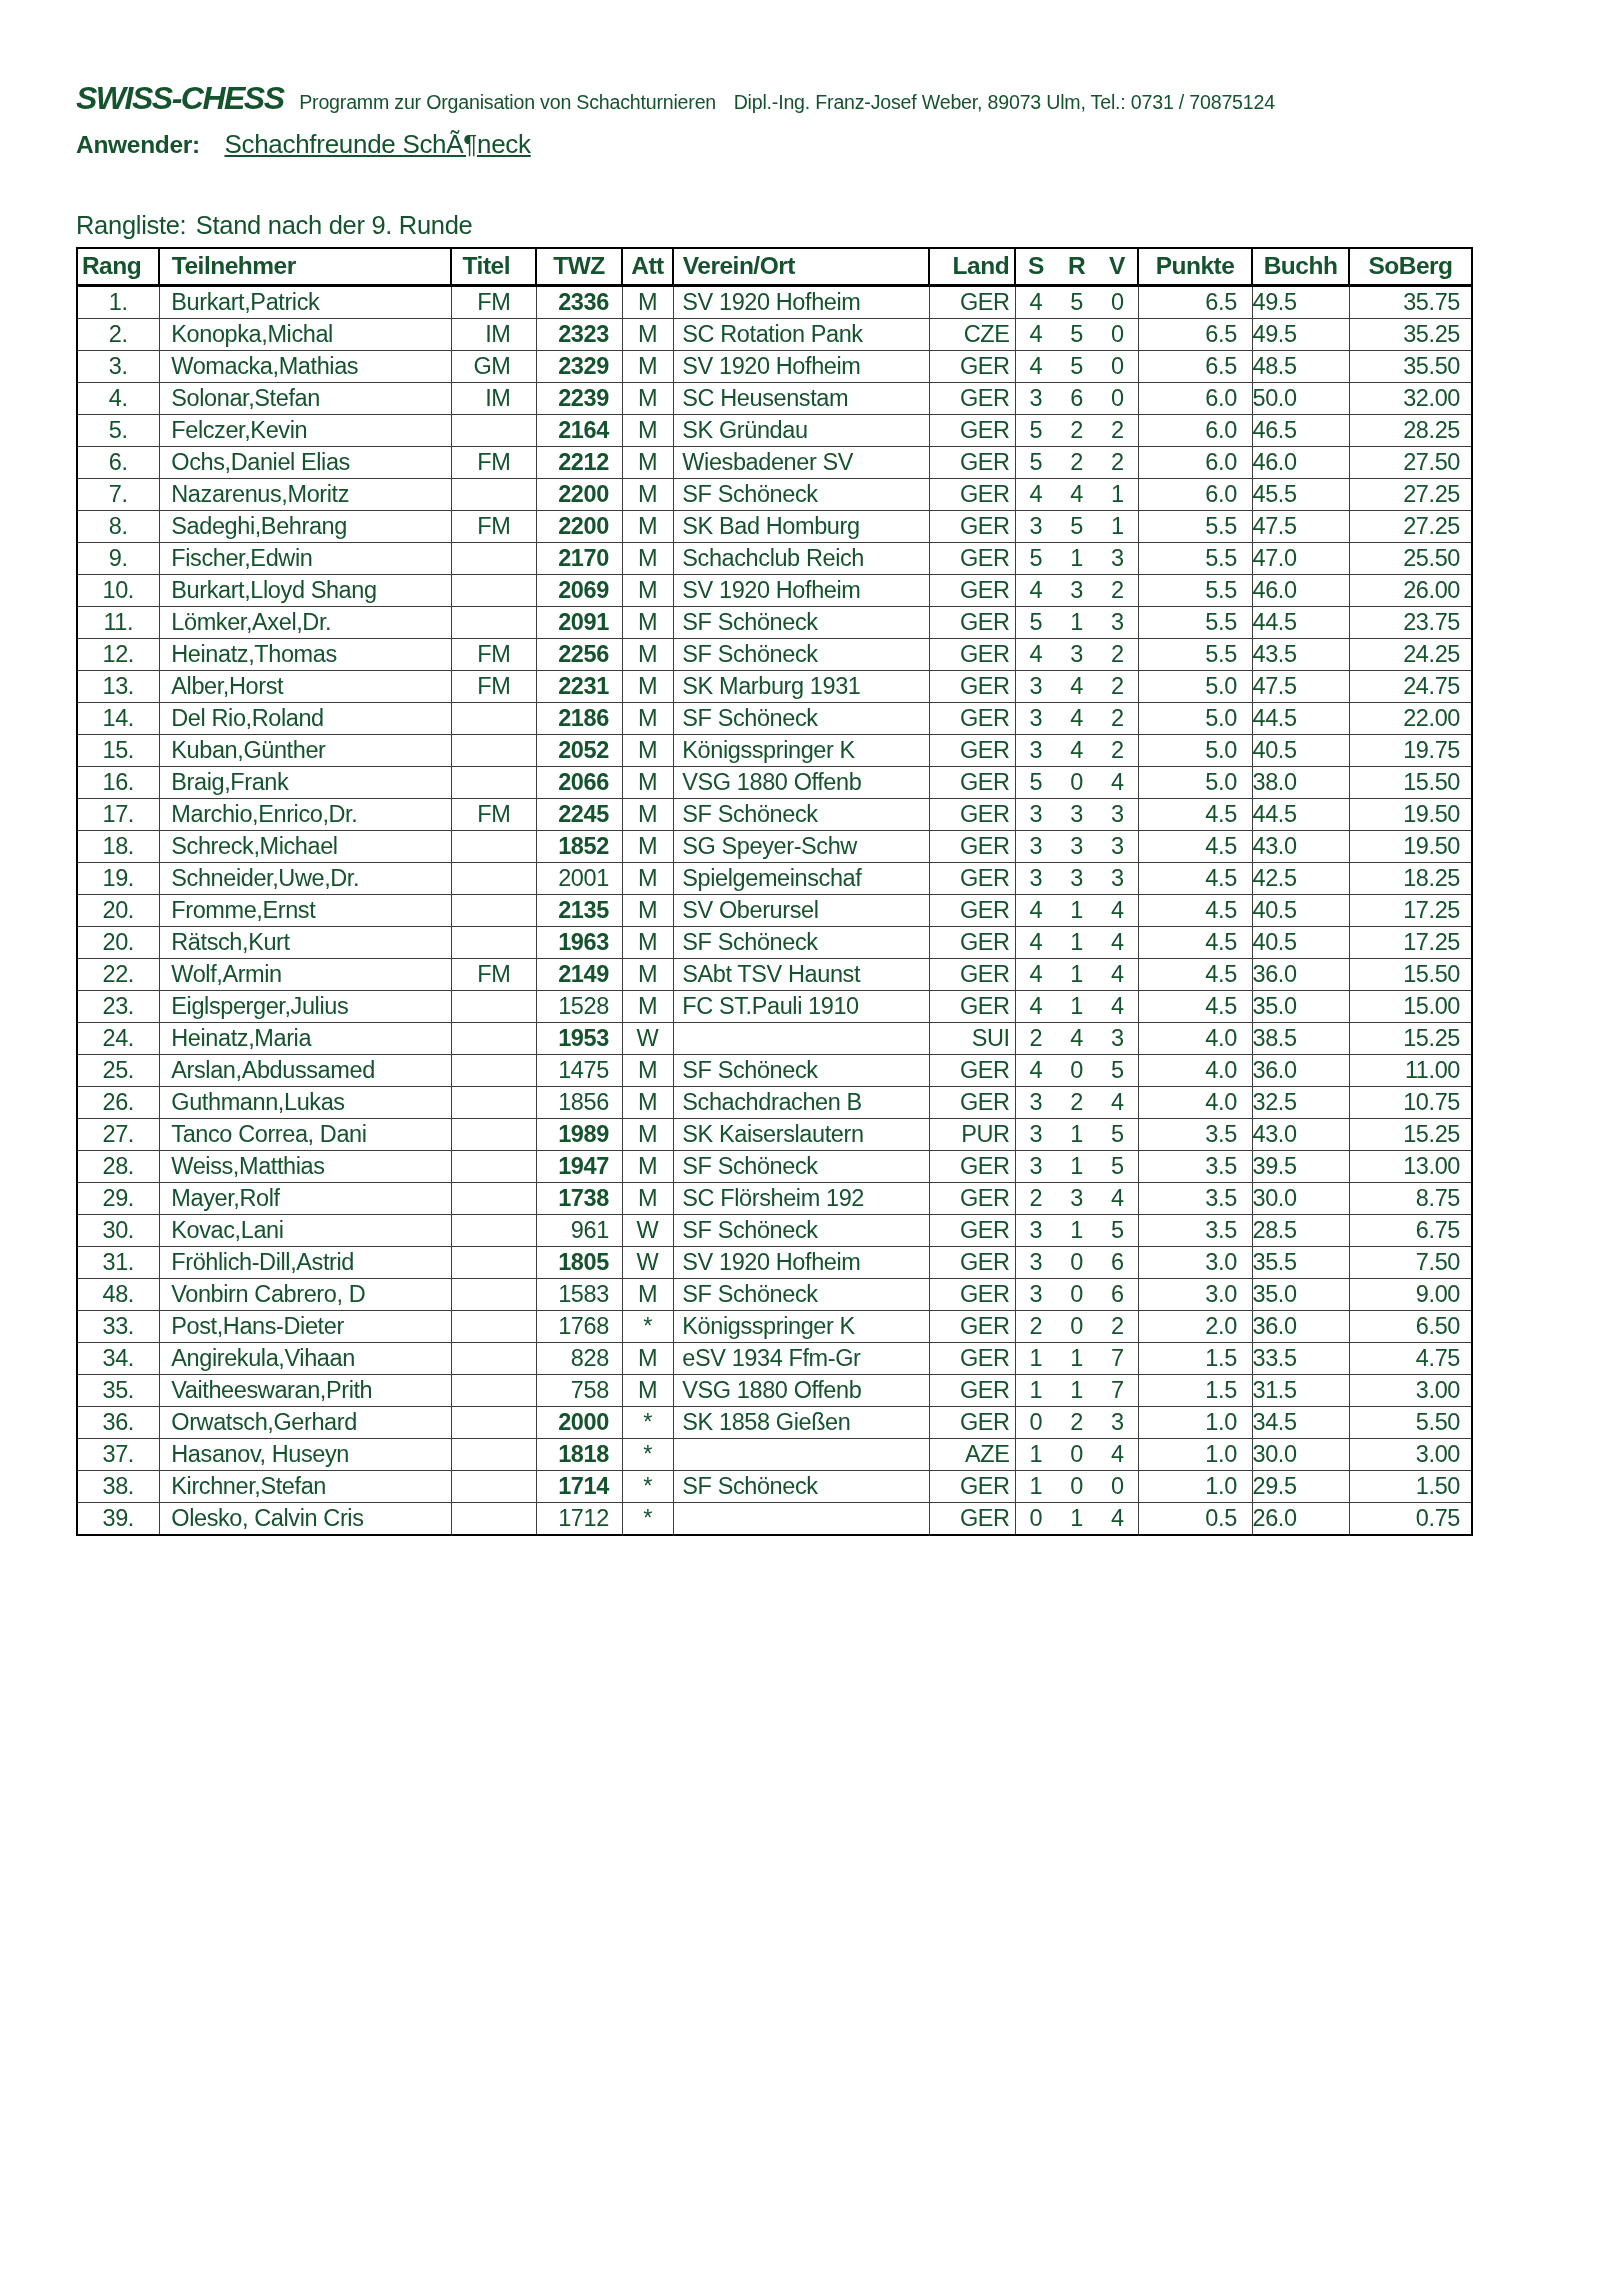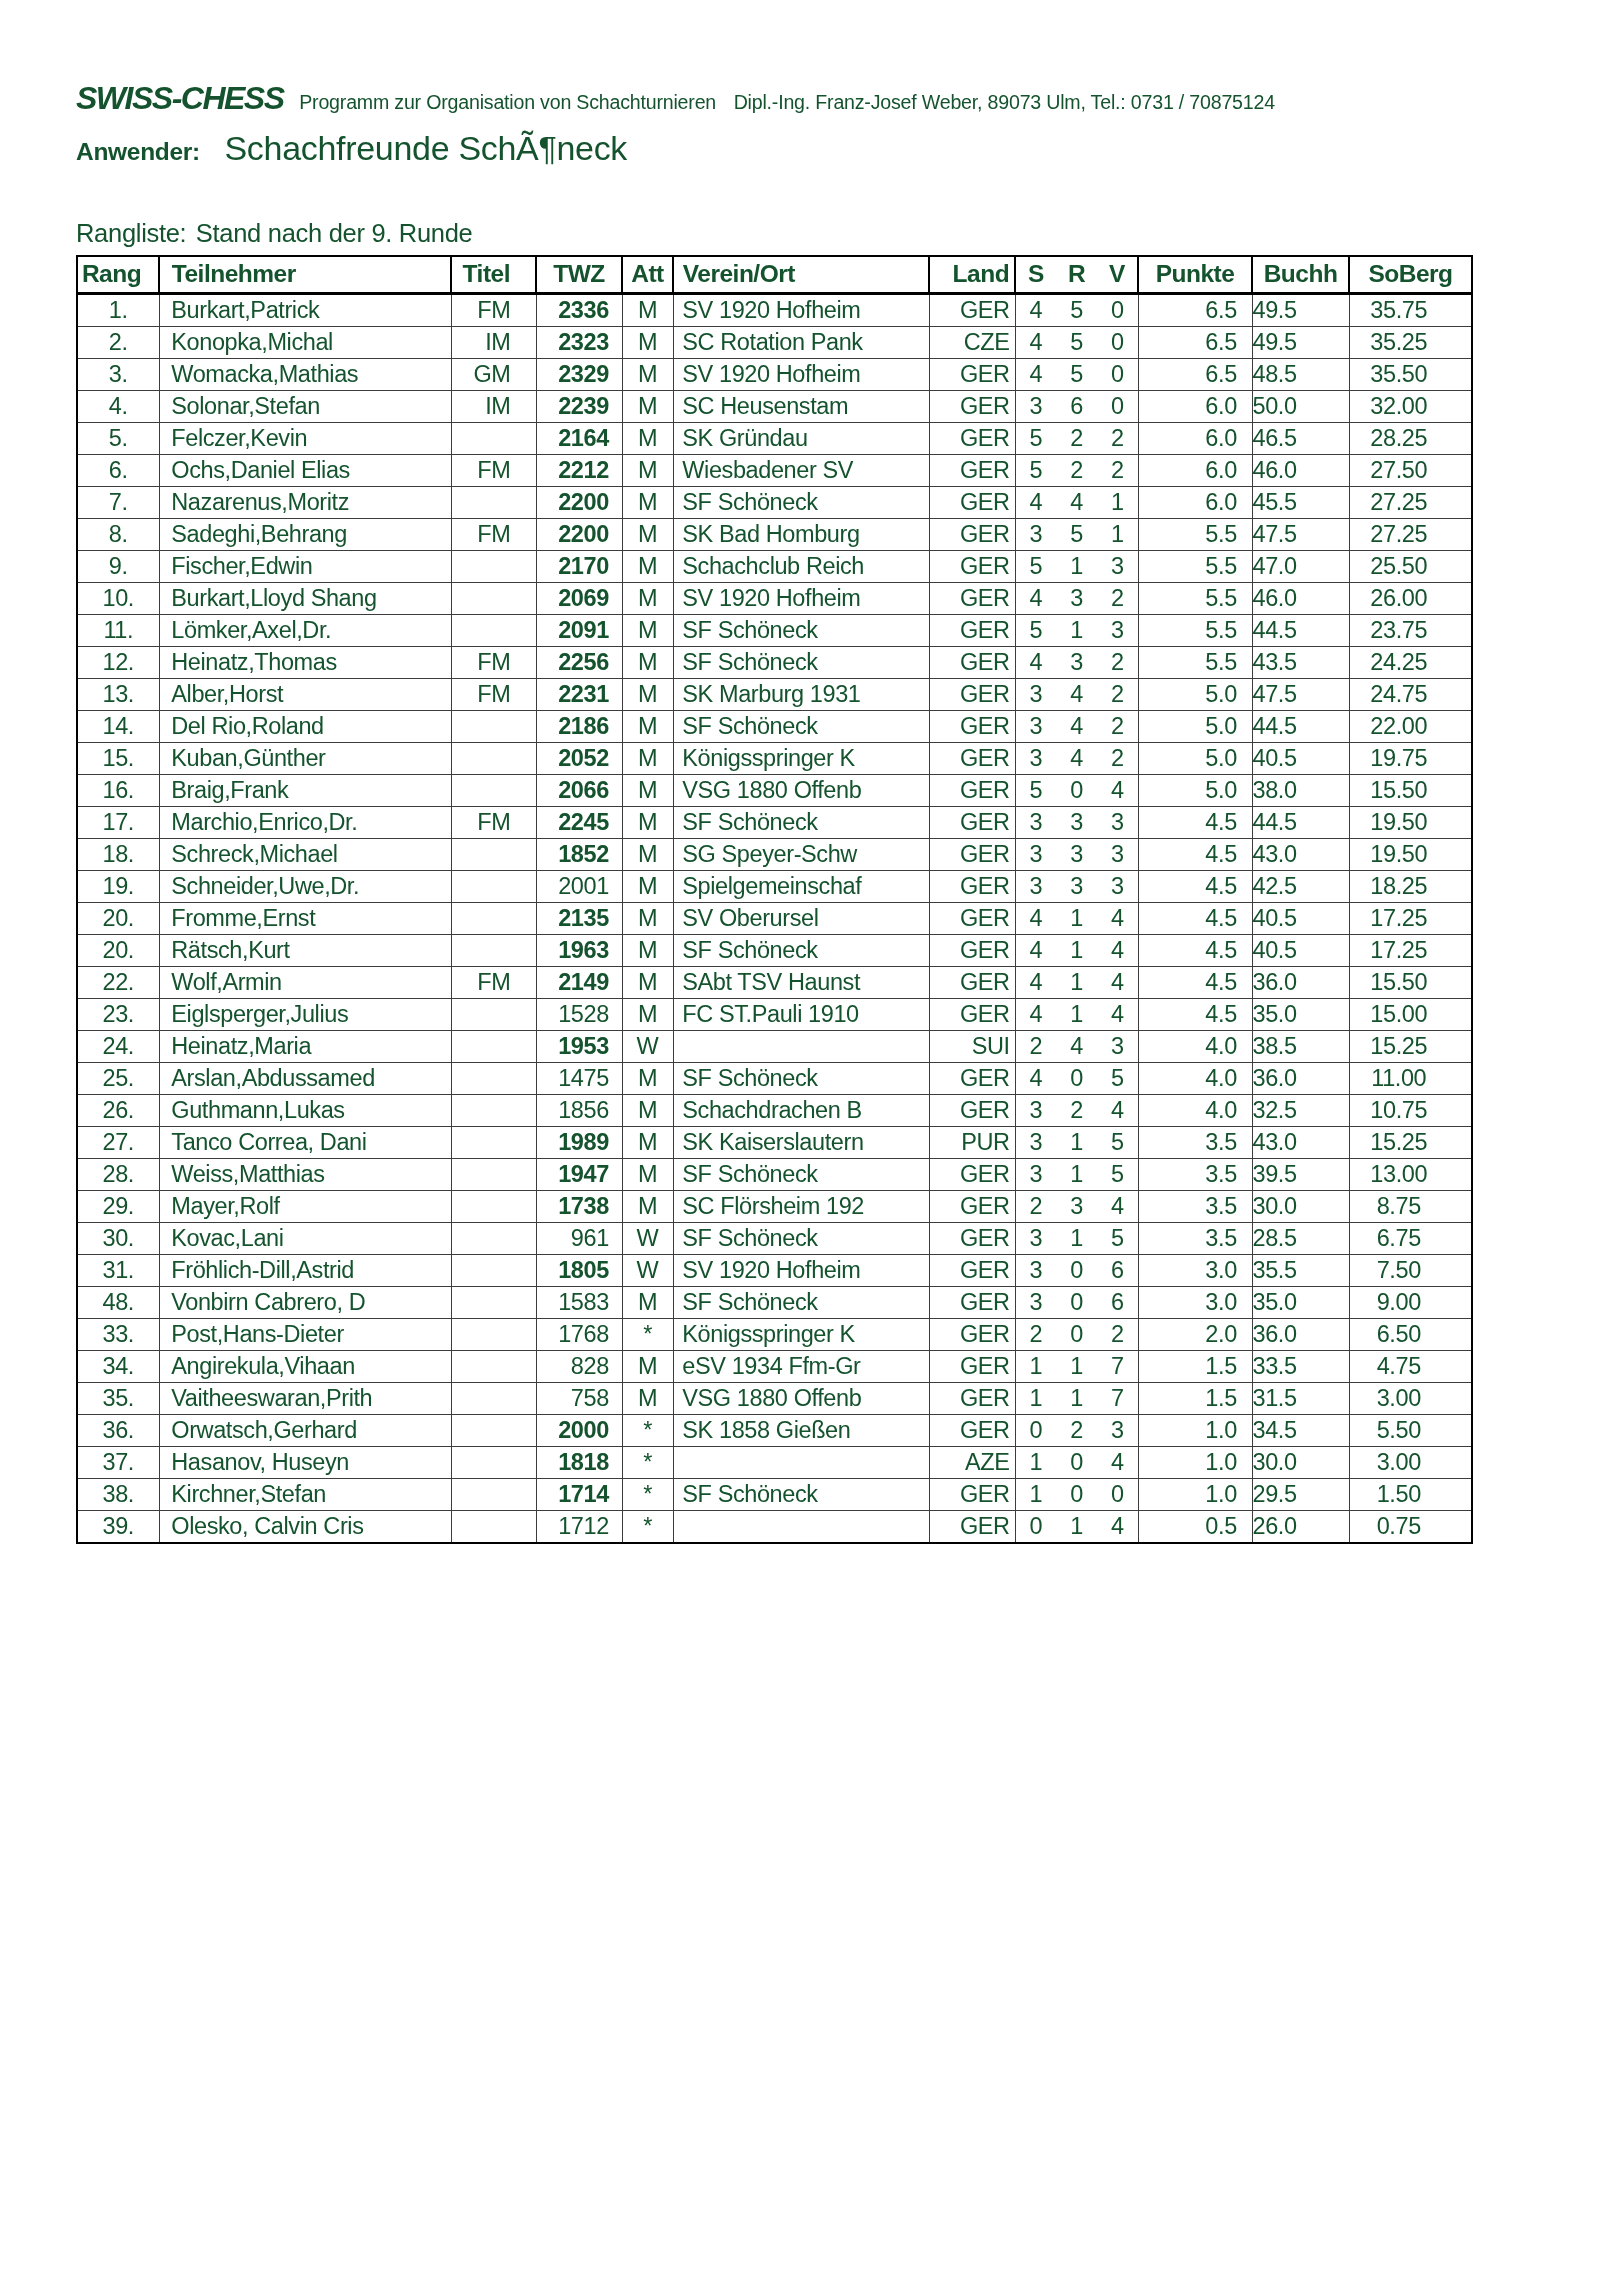--- a/index.html
+++ b/index.html
@@ -17,21 +17,21 @@
   .brand-line{display:flex;align-items:baseline;white-space:nowrap;}
   .brand{
     font-size:32px;font-weight:bold;font-style:italic;
     letter-spacing:-1.5px;
   }
   .tagline{font-size:19.6px;margin-left:15.7px;letter-spacing:-0.2px;}
   .contact{font-size:19.6px;margin-left:17.6px;letter-spacing:-0.2px;}
 
   .anwender-line{margin-top:11.8px;white-space:nowrap;}
   .anwender-label{display:inline-block;width:144px;font-size:24.5px;font-weight:bold;letter-spacing:-0.3px;}
-  .anwender-value{font-size:34px;letter-spacing:-0.3px;}
+  .anwender-value{font-size:26px;letter-spacing:-0.3px;text-decoration:underline;}
 
   .rangliste-line{margin-top:51px;margin-bottom:6.9px;white-space:nowrap;}
   .rangliste-label{font-size:25.5px;letter-spacing:-0.3px;}
   .rangliste-status{font-size:25.5px;margin-left:5px;letter-spacing:-0.3px;}
 
   
   table.ranking{
     border-collapse:collapse;
     table-layout:fixed;
     width:1397px;
@@ -65,21 +65,21 @@
   .ranking .col-rang{text-align:center;}
   .ranking .col-name{text-align:left;padding-left:11.8px;}
   .ranking .col-titel{text-align:right;padding-right:25px;}
   .ranking .col-twz{text-align:right;padding-right:12.7px;}
   .ranking .col-att{text-align:center;}
   .ranking .col-verein{text-align:left;padding-left:8.8px;}
   .ranking .col-land{text-align:right;padding-right:4.9px;}
   .ranking .col-s,.ranking .col-r,.ranking .col-v{text-align:center;}
   .ranking .col-punkte{text-align:right;padding-right:14.7px;}
   .ranking .col-buchh{text-align:left;padding-right:10.8px;}
-  .ranking .col-soberg{text-align:center;padding-right:23px;}
+  .ranking .col-soberg{text-align:right;padding-right:11px;}
 
   
   .ranking th.col-rang{text-align:left;padding-left:3.9px;margin-top:40px;}
   .ranking th.col-twz,.ranking th.col-att,
   .ranking th.col-punkte,.ranking th.col-buchh,.ranking th.col-soberg{text-align:center;padding:0;}
 
   .ranking td.b{font-weight:bold;}
 </style>
 </head>
 <body>

